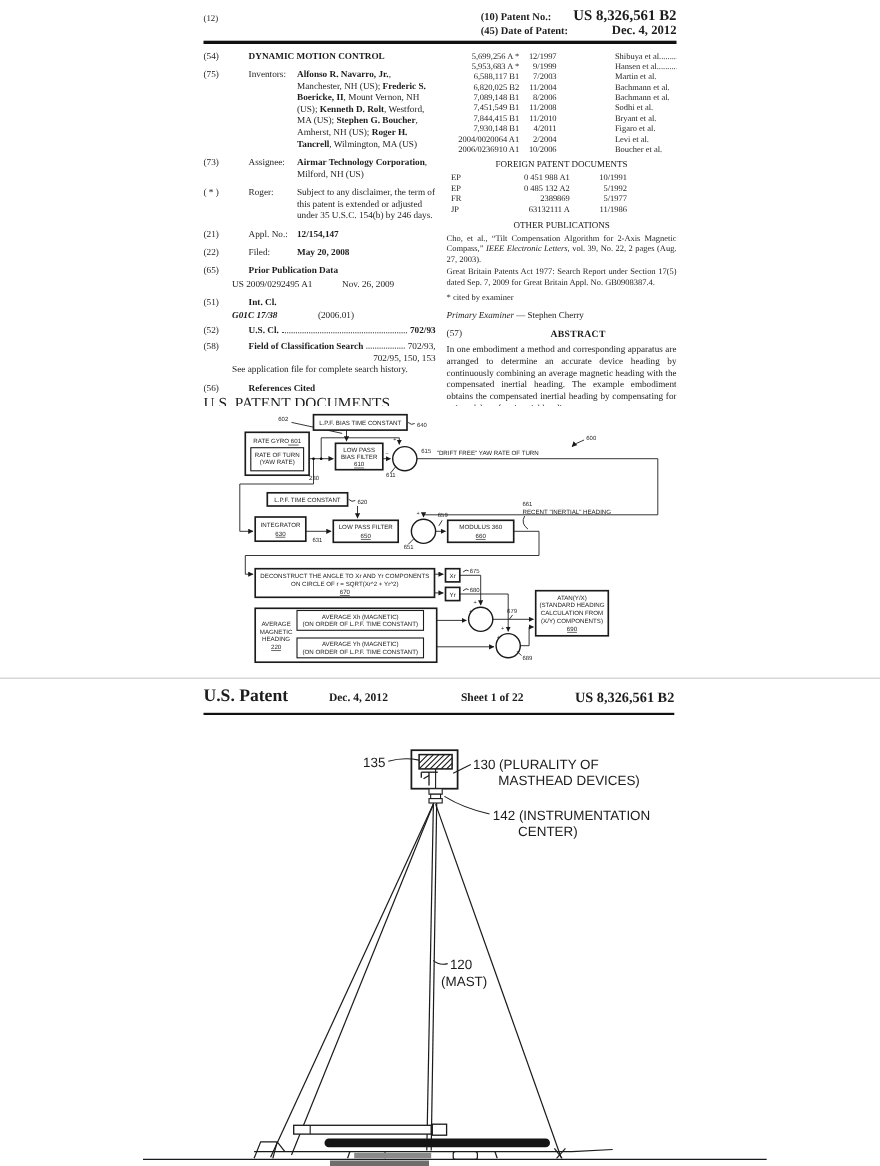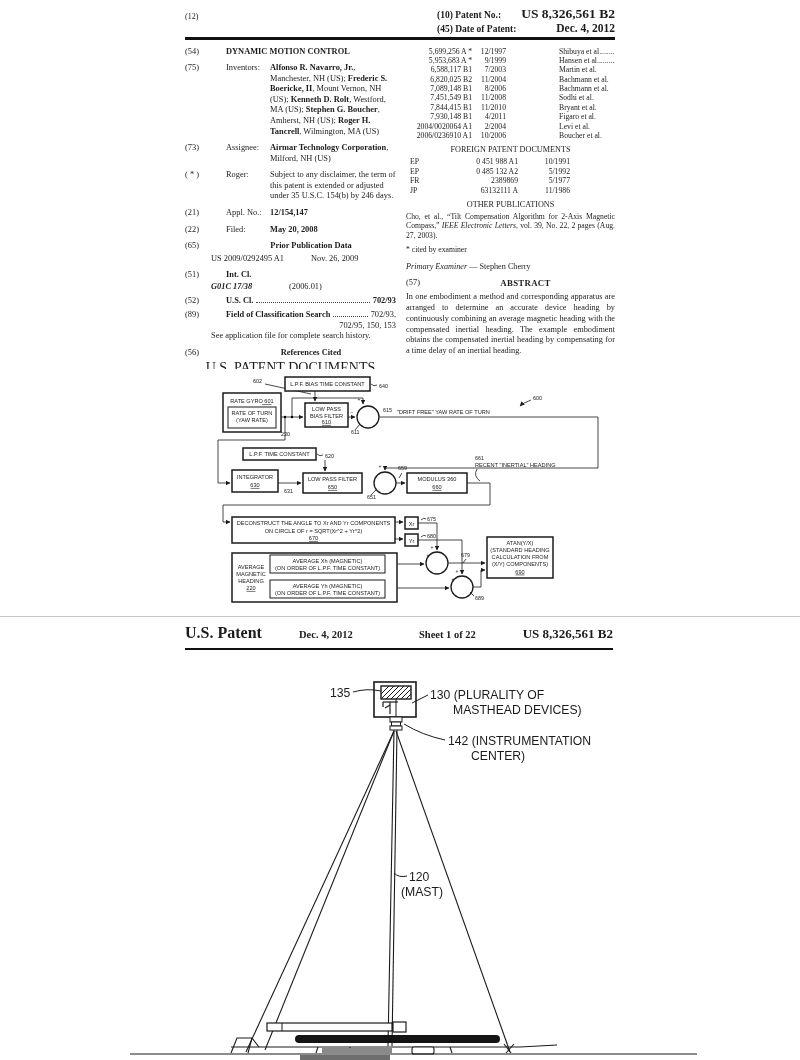--- a/index.html
+++ b/index.html
@@ -19,21 +19,21 @@
   .hdt{font-weight:bold;font-size:11.5px;}
   .hrule{height:2.5px;background:#111;margin-top:3px;}
   .cols{display:flex;gap:10px;margin-top:7px;height:322px;overflow:hidden;}
   .lcol{width:211px;}
   .rcol{width:209px;}
   .f{display:flex;margin-bottom:6px;font-size:8.4px;line-height:1.26;}
   .fn{width:41px;flex:none;}
   .flab{width:44px;flex:none;}
   .fv{flex:1;}
   .bold{font-weight:bold;}
-  .ctr{text-align:center;}
+  .ctr{}
   .dots{flex:1;border-bottom:1px dotted #444;margin:0 3px 2px 3px;}
   .leader{display:flex;align-items:baseline;}
   .refrow{display:flex;font-size:8px;margin-top:1px;}
   .refrow .rn{width:52px;}
   .refrow .rd{width:36px;text-align:right;margin-right:8px;}
   
   .rcol{font-size:7.7px;line-height:1.22;}
   .prow{display:flex;white-space:nowrap;}
   .prow .pn{width:66px;text-align:right;flex:none;}
   .prow .pd{width:34px;text-align:right;flex:none;margin-right:5px;}
@@ -158,21 +158,21 @@
           </div>
 
         <div class="f leader" style="margin-bottom:3px;">
             <span class="fn">(52)</span>
           <span class="bold">U.S. Cl.</span>
           <span class="dots"></span>
           <span class="bold">702/93</span>
           </div>
 
         <div class="f leader" style="margin-bottom:0;">
-            <span class="fn">(89)</span>
+            <span class="fn">(58)</span>
           <span class="bold">Field of Classification Search</span>
           <span class="dots"></span>
           <span>702/93,</span>
           </div>
         <div class="f" style="margin-bottom:0;justify-content:flex-end;">
             <span>702/95, 150, 153</span>
           </div>
         <div class="f" style="margin-left:26px;">
             <span>See application file for complete search history.</span>
           </div>
@@ -262,20 +262,21 @@
             <span class="fd">5/1977</span>
           </div>
         <div class="frow" style="margin-left:4px;">
             <span class="fc">JP</span>
             <span class="fnb">63132111  A</span>
             <span class="fd">11/1986</span>
           </div>
 
         <div class="shead">OTHER PUBLICATIONS</div>
         <div class="opara">Cho, et al., “Tilt Compensation Algorithm for 2-Axis Magnetic Compass,” <i>IEEE Electronic Letters</i>, vol. 39, No. 22, 2 pages (Aug. 27, 2003).</div>
+        <div class="opara">Great Britain Patents Act 1977: Search Report under Section 17(5) dated Sep. 7, 2009 for Great Britain Appl. No. GB0908387.4.</div>
         <div class="cited">* cited by examiner</div>
         <div class="exam"><i>Primary Examiner</i> — Stephen Cherry</div>
 
         <div class="absrow">
           <span class="fn57">(57)</span>
           <span class="abshead">ABSTRACT</span>
         </div>
         <div class="abstext">In one embodiment a method and corresponding apparatus are arranged to determine an accurate device heading by continuously combining an average magnetic heading with the compensated inertial heading. The example embodiment obtains the compensated inertial heading by compensating for a time delay of an inertial heading.</div>
 
       </div>

